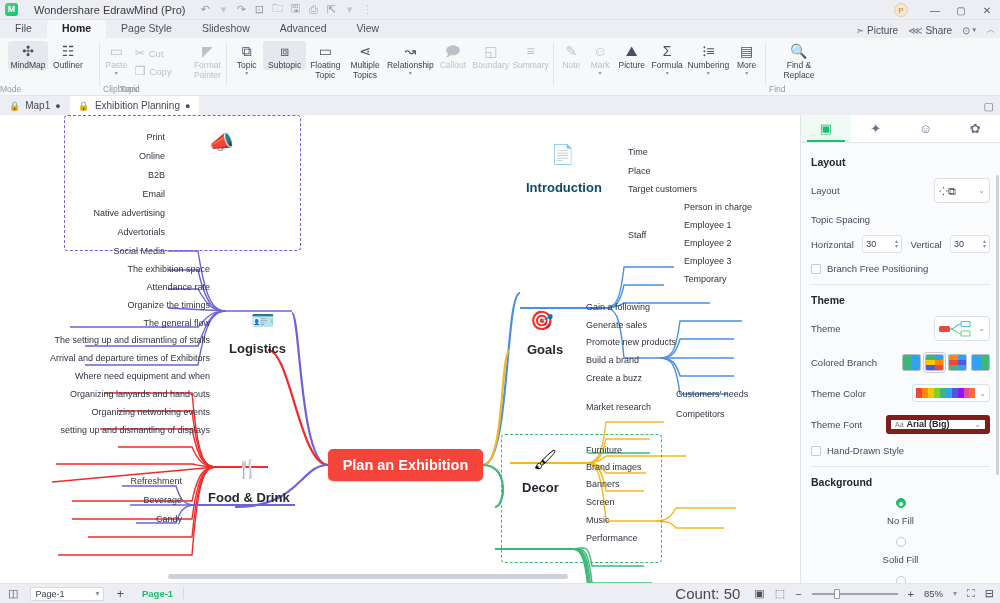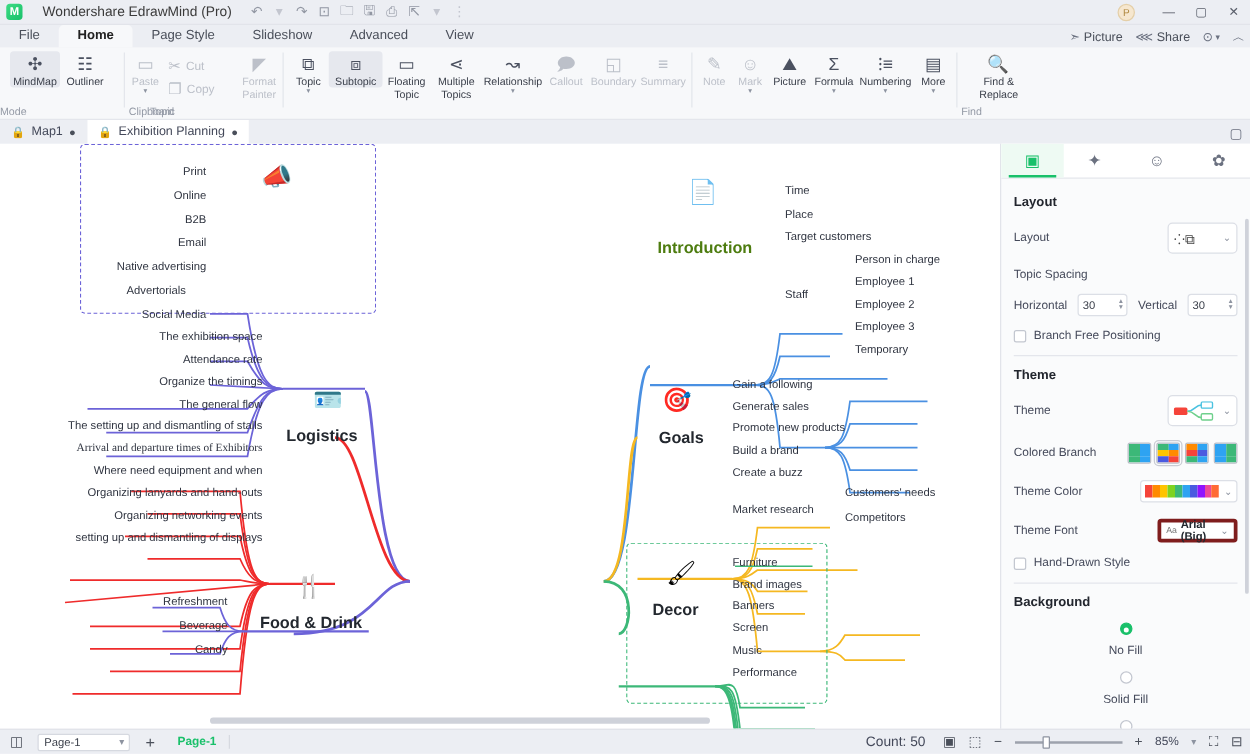--- a/index.html
+++ b/index.html
@@ -186,21 +186,21 @@
     border: 1px solid #b9bdc6;
   }
   .sw.sel { outline: 1.5px solid #c9ccd4; outline-offset: 1px; }
   .themecolor {
     width: 78px; height: 18px; border: 1px solid #dcdfe6; border-radius: 3px;
     background: #fff; display: flex; align-items: center; padding: 0 3px; gap: 0px;
   }
   .tcbar { display: flex; flex: 1; height: 10px; }
   .tcbar i { flex: 1; display: block; }
   .fontbox {
-    width: 64px; height: 19px; border: 3px solid #7f1d1d; border-radius: 3px;
+    width: 104px; height: 19px; border: 5px solid #7f1d1d; border-radius: 3px;
     background: #fff; display: flex; align-items: center; gap: 3px; padding: 0 4px;
     justify-content: space-between;
   }
   .radio-row { display: flex; align-items: center; gap: 7px; margin-bottom: 11px; flex-direction: column; }
   .radio { width: 10px; height: 10px; border-radius: 50%; border: 1px solid #c3c7d0; background: #fff; }
   .radio.on { border: 1px solid #19c06a; background: #19c06a; position: relative; }
   .radio.on::after {
     content: ""; position: absolute; left: 2.5px; top: 2.5px;
     width: 4px; height: 4px; border-radius: 50%; background: #fff;
   }
@@ -227,21 +227,21 @@
     justify-content: space-between; padding: 0 4px; font-size: 9px; color: #3a3f4a;
   }
   .plus { margin-left: 12px; color: #4a4f5a; font-size: 13px; }
   .pagepill {
     margin-left: 18px; font-size: 9.5px; color: #19c06a; font-weight: bold;
     padding-right: 10px; border-right: 1px solid #d6d9e0;
   }
   .st-right {
     position: absolute; right: 6px; display: flex; align-items: center; gap: 10px;
   }
-  .count { font-size: 11px; color: #44495a; }
+  .count { font-size: 15px; color: #44495a; }
   .zoomtrack { width: 86px; height: 2px; background: #9da2ad; position: relative; }
   .zoomknob {
     position: absolute; left: 22px; top: -4px; width: 6px; height: 10px;
     background: #fff; border: 1px solid #8d93a0; border-radius: 1px;
   }
   .zoomval { font-size: 9.5px; color: #44495a; }
 </style>
 </head>
 <body>
 
@@ -506,51 +506,52 @@
 
       <g stroke="#3cb878" stroke-width="1.3" fill="none">
         <path d="M588,338 L650,338"></path>
       </g>
     </svg>
 
     <div class="dashbox" style="left:64px; top:0px; width:237px; height:136px; border-color:#6c63d8;"></div>
 
     <div class="dashbox" style="left:501px; top:319px; width:161px; height:129px; border-color:#3cb878;"></div>
 
+    <div class="central">Plan an Exhibition</div>
 
     <div class="node" style="left:209px; top:17px; font-size:20px; color:#f06292;">📣</div>
     <div class="node leaf" style="left:115px; top:18px; width:50px; text-align:right;">Print</div>
     <div class="node leaf" style="left:108px; top:37px; width:57px; text-align:right;">Online</div>
     <div class="node leaf" style="left:118px; top:56px; width:47px; text-align:right;">B2B</div>
     <div class="node leaf" style="left:110px; top:75px; width:55px; text-align:right;">Email</div>
     <div class="node leaf" style="left:70px; top:94px; width:95px; text-align:right;">Native advertising</div>
-    <div class="node leaf" style="left:85px; top:113px; width:80px; text-align:center;">Advertorials</div>
+    <div class="node leaf" style="left:85px; top:113px; width:80px; text-align:right;">Advertorials</div>
     <div class="node leaf" style="left:85px; top:132px; width:80px; text-align:right;">Social Media</div>
 
     <div class="node" style="left:251px; top:196px; font-size:19px;">🪪</div>
     <div class="node mainlabel" style="left:229px; top:227px; color:#23282f;">Logistics</div>
     <div class="node leaf" style="left:100px; top:150px; width:110px; text-align:right;">The exhibition space</div>
     <div class="node leaf" style="left:110px; top:168px; width:100px; text-align:right;">Attendance rate</div>
     <div class="node leaf" style="left:95px; top:186px; width:115px; text-align:right;">Organize the timings</div>
     <div class="node leaf" style="left:110px; top:204px; width:100px; text-align:right;">The general flow</div>
     <div class="node leaf" style="left:50px; top:221px; width:160px; text-align:right;">The setting up and dismantling of stalls</div>
-    <div class="node leaf" style="left:48px; top:239px; width:162px; text-align:right;font-family:Liberation Serif, serif;">Arrival and departure times of Exhibitors</div>
+    <div class="node leaf" style="left:48px; top:239px; width:162px; text-align:right;">Arrival and departure times of Exhibitors</div>
     <div class="node leaf" style="left:66px; top:257px; width:144px; text-align:right;">Where  need equipment and when</div>
     <div class="node leaf" style="left:66px; top:275px; width:144px; text-align:right;">Organizing lanyards and hand-outs</div>
     <div class="node leaf" style="left:80px; top:293px; width:130px; text-align:right;">Organizing networking events</div>
     <div class="node leaf" style="left:52px; top:311px; width:158px; text-align:right;">setting up and dismantling of displays</div>
 
     <div class="node" style="left:236px; top:345px; font-size:18px;">🍴</div>
     <div class="node mainlabel" style="left:208px; top:376px; color:#23282f;">Food &amp; Drink</div>
     <div class="node leaf" style="left:122px; top:362px; width:60px; text-align:right;">Refreshment</div>
     <div class="node leaf" style="left:130px; top:381px; width:52px; text-align:right;">Beverage</div>
     <div class="node leaf" style="left:136px; top:400px; width:46px; text-align:right;">Candy</div>
 
     <div class="node" style="left:551px; top:30px; font-size:19px;">📄</div>
-    <div class="node mainlabel" style="left:526px; top:76px; color:#4d7c0f;">Introduction</div>
+    <div class="node mainlabel" style="left:526px; top:66px; color:#0c4a6e;">Introduction</div>
     <div class="node leaf" style="left:628px; top:33px; text-align:left;">Time</div>
     <div class="node leaf" style="left:628px; top:52px; text-align:left;">Place</div>
     <div class="node leaf" style="left:628px; top:70px; text-align:left;">Target customers</div>
     <div class="node leaf" style="left:628px; top:116px; text-align:left;">Staff</div>
     <div class="node leaf" style="left:684px; top:88px; text-align:left;">Person in charge</div>
     <div class="node leaf" style="left:684px; top:106px; text-align:left;">Employee 1</div>
     <div class="node leaf" style="left:684px; top:124px; text-align:right;">Employee 2</div>
     <div class="node leaf" style="left:684px; top:142px; text-align:left;">Employee 3</div>
     <div class="node leaf" style="left:684px; top:160px; text-align:left;">Temporary</div>
 

